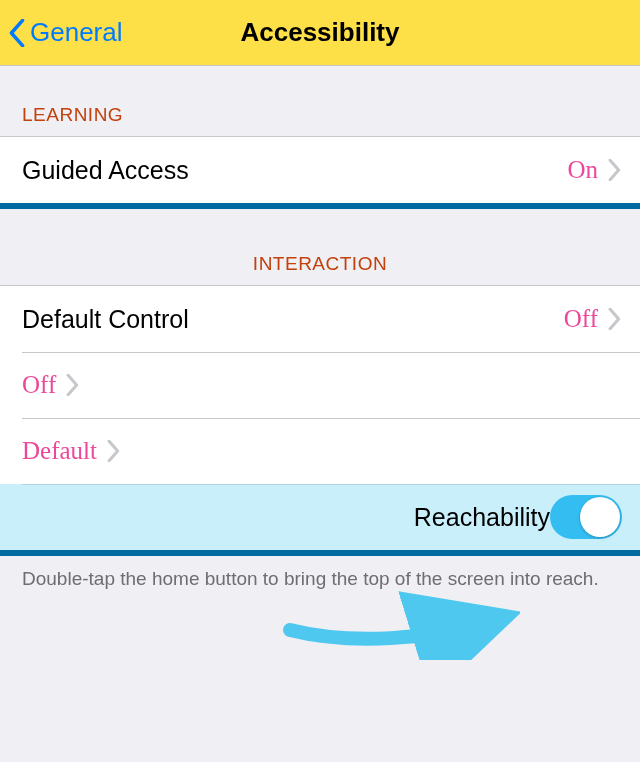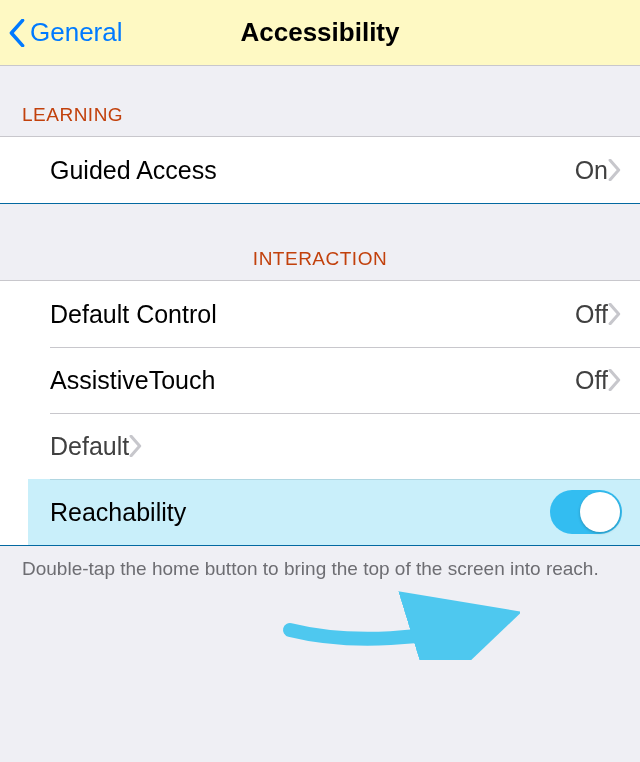--- a/index.html
+++ b/index.html
@@ -6,21 +6,21 @@
     body {
       width: 640px;
       height: 762px;
       font-family: -apple-system, "Helvetica Neue", Helvetica, Arial, sans-serif;
       background: #efeff4;
       overflow: hidden;
       position: relative;
     }
     .navbar {
       height: 66px;
-      background: #fef9c3;
+      background: #fde047;
       border-bottom: 1px solid #c8c7cc;
       display: flex;
       align-items: center;
       position: relative;
     }
     .back-btn {
       display: flex;
       align-items: center;
       color: #007aff;
       font-size: 26px;
@@ -48,22 +48,21 @@
       letter-spacing: 0.5px;
       padding: 38px 22px 10px;
     }
     .section-header.second {
       padding-top: 44px;
       text-align: center;
     }
     .cell-group {
       background: #fff;
       border-top: 1px solid #c8c7cc;
-      border-bottom: 1px solid #0369a1;
-      padding-left: 28px;
+      border-bottom: 6px solid #0369a1;
     }
     .cell {
       display: flex;
       align-items: center;
       height: 66px;
       padding: 0 18px 0 22px;
       position: relative;
     }
     .cell + .cell::before {
       content: "";
@@ -75,29 +74,32 @@
       background: #c8c7cc;
     }
     .cell-label {
       flex: 1;
       font-size: 25px;
       color: #000;
       font-weight: 400;
     }
     .cell-value {
       font-size: 25px;
-      color: #404040;
+      color: #ec4899;
+      margin-right: 10px;
+      font-family: Liberation Serif, serif;
     }
     .chevron {
       width: 14px;
       height: 22px;
       flex-shrink: 0;
     }
     .cell.highlight {
       background: #c9effa;
+      text-align: right;
     }
     .cell.highlight::before {
       background: #b0d6e1;
     }
     .toggle {
       width: 72px;
       height: 44px;
       background: #33bdf1;
       border-radius: 22px;
       position: relative;
@@ -153,21 +155,20 @@
 <div class="section-header second">INTERACTION</div>
 <div class="cell-group">
   <div class="cell">
     <span class="cell-label">Default Control</span>
     <span class="cell-value">Off</span>
     <svg class="chevron" viewBox="0 0 10 18">
       <polyline points="1,1 8,9 1,17" fill="none" stroke="#c7c7cc" stroke-width="2.5" stroke-linecap="round" stroke-linejoin="round"></polyline>
     </svg>
   </div>
   <div class="cell">
-    <span class="cell-label">AssistiveTouch</span>
     <span class="cell-value">Off</span>
     <svg class="chevron" viewBox="0 0 10 18">
       <polyline points="1,1 8,9 1,17" fill="none" stroke="#c7c7cc" stroke-width="2.5" stroke-linecap="round" stroke-linejoin="round"></polyline>
     </svg>
   </div>
   <div class="cell">
     <span class="cell-value">Default</span>
     <svg class="chevron" viewBox="0 0 10 18">
       <polyline points="1,1 8,9 1,17" fill="none" stroke="#c7c7cc" stroke-width="2.5" stroke-linecap="round" stroke-linejoin="round"></polyline>
     </svg>

